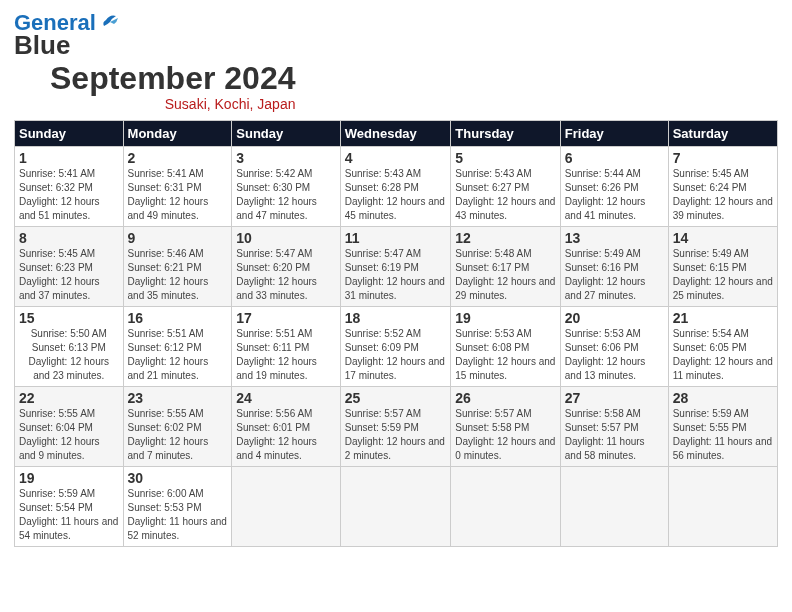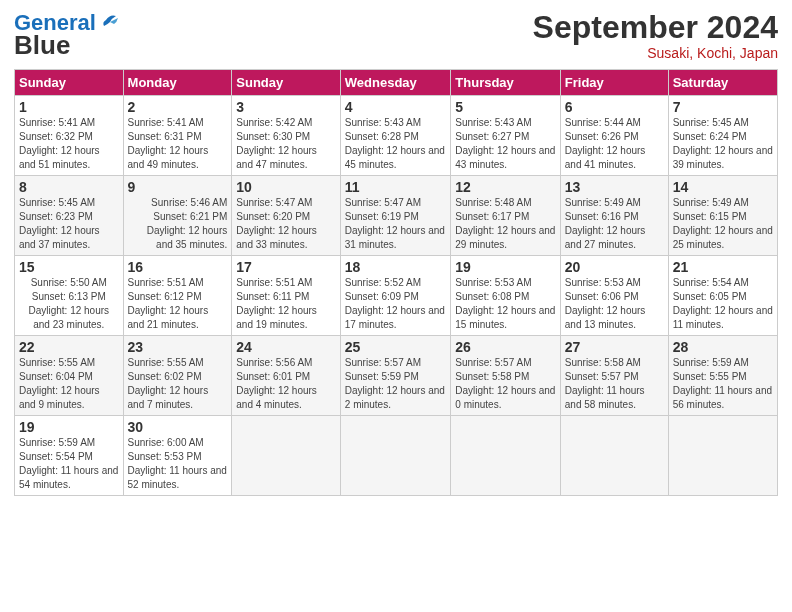--- a/index.html
+++ b/index.html
@@ -12,20 +12,21 @@
     }
     .container {
       width: 792px;
       padding: 10px 14px 8px 14px;
     }
     .header {
       display: flex;
       justify-content: space-between;
       align-items: flex-start;
       margin-bottom: 8px;
+      flex-direction: column;
     }
     .logo {
       display: flex;
       flex-direction: column;
       align-items: flex-start;
     }
     .title-section {
       text-align: right;
     }
     .month-title {
@@ -38,21 +39,21 @@
     .location {
       font-size: 14px;
       color: #b91c1c;
     }
     .calendar {
       width: 100%;
       border-collapse: collapse;
       font-size: 11px;
     }
     .calendar th {
-      background: #be185d;
+      background: #0f172a;
       color: #fff;
       padding: 5px 4px;
       text-align: left;
       font-size: 13px;
       font-weight: bold;
       border: 1px solid #ccc;
     }
     .calendar td {
       border: 1px solid #ccc;
       vertical-align: top;
@@ -163,21 +164,21 @@
         </tr>
         <tr>
           <td>
             <span class="day-num">8</span>
             <div class="day-info" style="white-space: pre-line;">Sunrise: 5:45 AM
 Sunset: 6:23 PM
 Daylight: 12 hours and 37 minutes.</div>
           </td>
           <td>
             <span class="day-num">9</span>
-            <div class="day-info" style="white-space: pre-line; text-align: right;">Sunrise: 5:46 AM
+            <div class="day-info" style="white-space: pre-line;">Sunrise: 5:46 AM
 Sunset: 6:21 PM
 Daylight: 12 hours and 35 minutes.</div>
           </td>
           <td>
             <span class="day-num">10</span>
             <div class="day-info" style="white-space: pre-line;">Sunrise: 5:47 AM
 Sunset: 6:20 PM
 Daylight: 12 hours and 33 minutes.</div>
           </td>
           <td>

